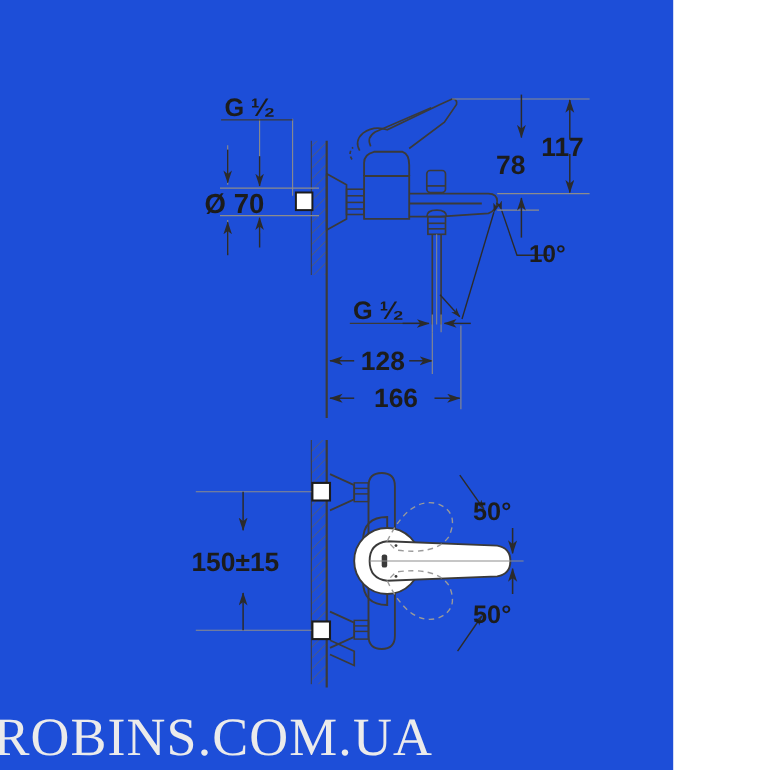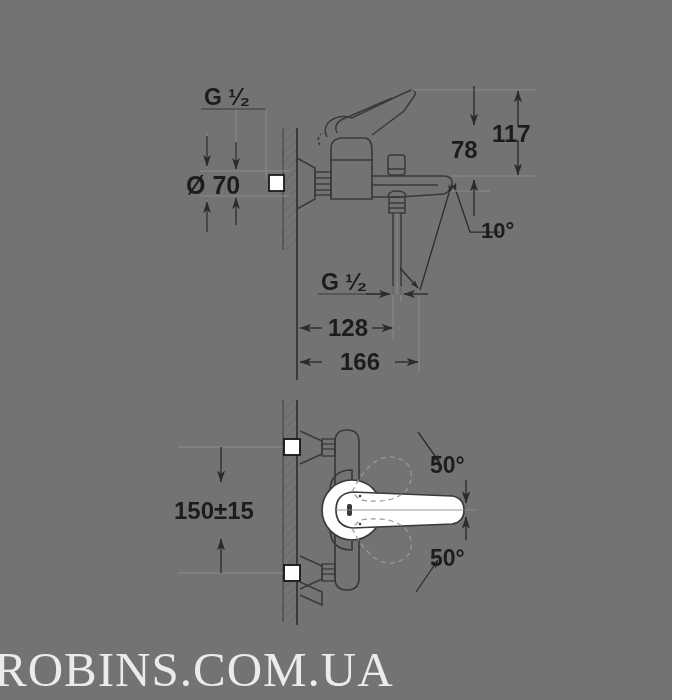--- a/index.html
+++ b/index.html
@@ -1,17 +1,17 @@
 <!DOCTYPE html>
 <html><head>
 <meta charset="utf-8">
 <style>
   html,body{margin:0;padding:0;background:#ffffff;}
   body{width:700px;height:700px;overflow:hidden;font-family:"Liberation Sans",sans-serif;}
-  #stage{position:relative;width:672px;height:700px;background:#737373;}
+  #stage{position:relative;width:612px;height:700px;background:#1d4ed8;}
   svg#drawing{position:absolute;left:0;top:0;width:700px;height:700px;display:block;}
   .dimtxt{font-family:"Liberation Sans",sans-serif;font-weight:700;fill:#1c1c1c;}
   .wm{
     position:absolute;left:-6px;top:645px;width:712px;
     font-family:"Liberation Serif",serif;
     font-size:49px;letter-spacing:1px;
     color:#ebebeb;white-space:nowrap;line-height:1;
     user-select:none;
   }
 </style>

